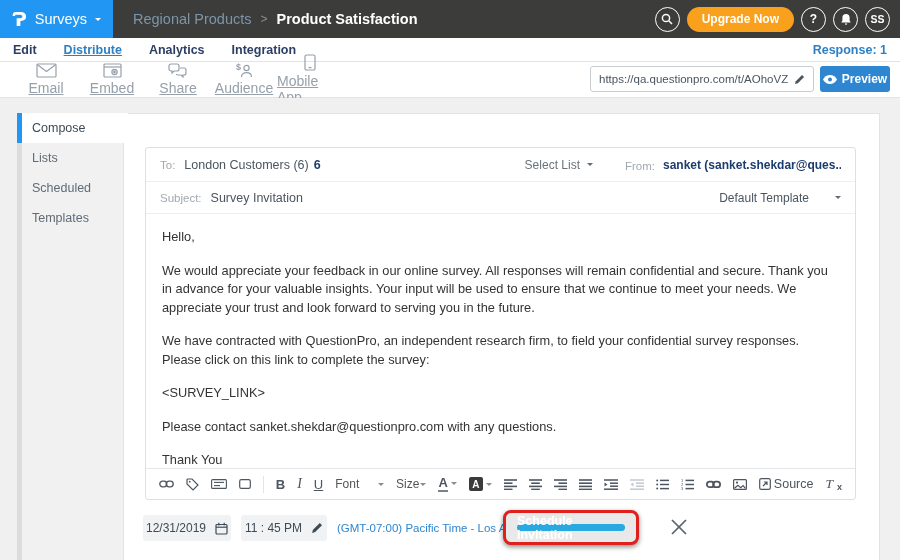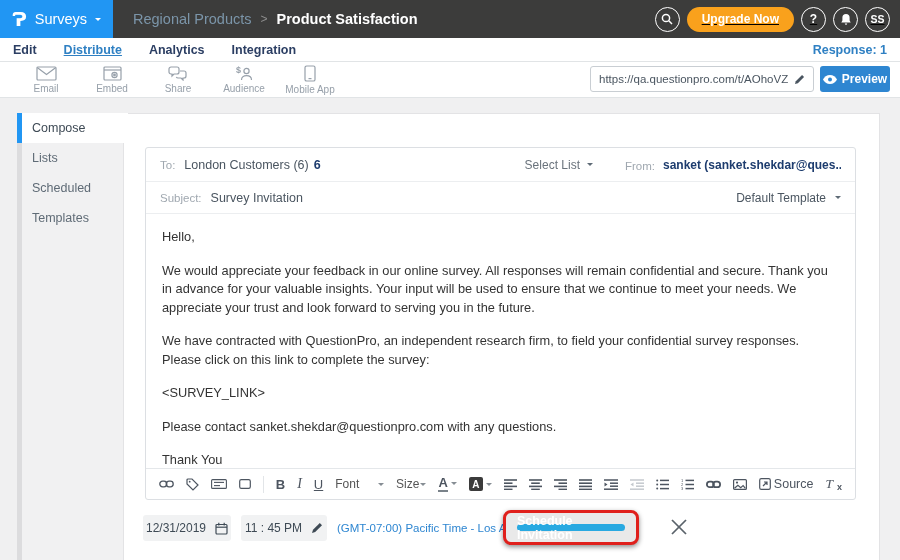--- a/index.html
+++ b/index.html
@@ -12,35 +12,35 @@
 
   
   .topbar { position:absolute; left:0; top:0; width:900px; height:38px; background:#3c3c3b; display:flex; align-items:center; }
   .brand { width:113px; height:38px; background:#2196f3; color:#fff; display:flex; align-items:center; justify-content:center; gap:8px; cursor:pointer; }
   .brand .logo { font-family:"DejaVu Sans",sans-serif; font-size:19px; font-weight:700; line-height:1; }
   .brand .plabel { font-size:14.5px; }
   .breadcrumb { margin-left:20px; display:flex; align-items:center; gap:9px; font-size:14.5px; }
   .bc-parent { color:#7b95a9; }
   .bc-sep { color:#8d8d8d; font-size:12px; }
   .bc-cur { color:#fff; font-weight:700; }
-  .topbar-right { margin-left:auto; display:flex; align-items:center; gap:7px; padding-right:10px;text-decoration:underline; }
+  .topbar-right { margin-left:auto; display:flex; align-items:center; gap:7px; padding-right:10px; }
   .circle-btn { width:25px; height:25px; border:1.5px solid #fff; border-radius:50%; color:#fff; display:flex; align-items:center; justify-content:center; font-size:12px; font-weight:700; cursor:pointer; }
   .upgrade { height:25px; padding:0 15px; background:#f9a11c; border-radius:13px; color:#fff; font-size:12px; font-weight:700; display:flex; align-items:center; cursor:pointer; }
 
   
   .tabs { position:absolute; left:0; top:38px; width:900px; height:24px; background:#fff; border-bottom:1px solid #e1e4e6; display:flex; align-items:center; padding:0 13px; gap:27px; font-size:12.5px; font-weight:700; }
   .tab { color:#2b3e63; cursor:pointer; }
   .tab.active { color:#2f80c3; text-decoration:underline; }
   .response { margin-left:auto; color:#2f80c3; }
 
   
   .channelbar { position:absolute; left:0; top:62px; width:900px; height:36px; background:#fff; border-bottom:1px solid #e1e4e6; display:flex; align-items:center; }
   .channel { width:66px; display:flex; flex-direction:column; align-items:center; justify-content:center; gap:2px; color:#97a0aa; cursor:pointer; }
   .channel:first-child { margin-left:13px; }
-  .channel .clabel { font-size:10px; }
+  .channel .clabel { font-size:14px;text-decoration:underline; }
   .urlfield { position:absolute; top:66px; right:86px; width:224px; height:26px; border:1px solid #c9ced3; border-radius:3px; background:#fff; display:flex; align-items:center; padding:0 8px; gap:6px; font-size:11.5px; color:#4a5560; cursor:text; }
   .urlfield .urltext { flex:1; white-space:nowrap; overflow:hidden; }
   .preview-btn { position:absolute; top:66px; right:10px; width:70px; height:26px; background:#2e86d1; border-radius:3px; color:#fff; font-size:12px; font-weight:700; display:flex; align-items:center; justify-content:center; gap:5px; cursor:pointer; }
 
   
   .content-bg { position:absolute; left:0; top:98px; width:900px; height:462px; background:#f0f0f1; }
   .card { position:absolute; left:123px; top:113px; width:757px; height:447px; background:#fff; border:1px solid #e3e3e5; border-bottom:none; }
   .sidebar { position:absolute; left:17px; top:113px; width:106px; height:447px; background:#f1f1f2; border-left:5px solid #dcdcde; font-size:12.5px; color:#5f6b76; }
   .side-item { height:30px; line-height:30px; padding-left:10px; cursor:pointer; }
   .side-item.active { background:#fff; margin-left:-5px; border-left:5px solid #2196f3; padding-left:10px; color:#3e4a55; width:111px; }
@@ -50,21 +50,21 @@
   .row { display:flex; align-items:center; padding:0 14px; border-bottom:1px solid #eceef0; }
   .to-row { height:34px; }
   .subject-row { height:32px; }
   .flabel { color:#a0a8b0; font-size:11.5px; }
   .fvalue { color:#4a5560; font-size:12.5px; margin-left:9px; }
   .count { color:#1d3c6e; font-weight:700; margin-left:5px; font-size:12.5px; }
   .right-group { margin-left:auto; display:flex; align-items:center; }
   .select-list { color:#6a737c; font-size:12px; display:flex; align-items:center; gap:7px; margin-right:32px; cursor:pointer; }
   .from-wrap { display:flex; align-items:flex-end; }
   .from-value { color:#1d3c6e; font-weight:700; font-size:12px; max-width:178px; overflow:hidden; white-space:nowrap; margin-left:8px; cursor:pointer; }
-  .template-sel { margin-left:auto; color:#4a5560; font-size:12px; display:flex; align-items:center; gap:9px; cursor:pointer; }
+  .template-sel { margin-left:auto; color:#4a5560; font-size:12px; display:flex; align-items:center; gap:26px; cursor:pointer; }
   .body-area { position:absolute; left:0; right:0; top:67px; bottom:31px; padding:13px 16px; font-size:12.8px; color:#333; overflow:hidden; cursor:text; }
   .body-area p { margin:0 0 15px; line-height:1.45; }
 
   
   .editor-toolbar { position:absolute; left:0; right:0; bottom:0; height:31px; border-top:1px solid #e4e7ea; display:flex; align-items:center; padding:0 13px; gap:12px; color:#4d5560; }
   .tb { display:flex; align-items:center; gap:3px; cursor:pointer; color:#4d5560; }
   .tb.disabled { color:#c4c9ce; }
   .tb-b { font-weight:800; font-size:13px; }
   .tb-i { font-style:italic; font-family:"Liberation Serif",serif; font-size:14px; }
   .tb-u { text-decoration:underline; font-size:13px; }

